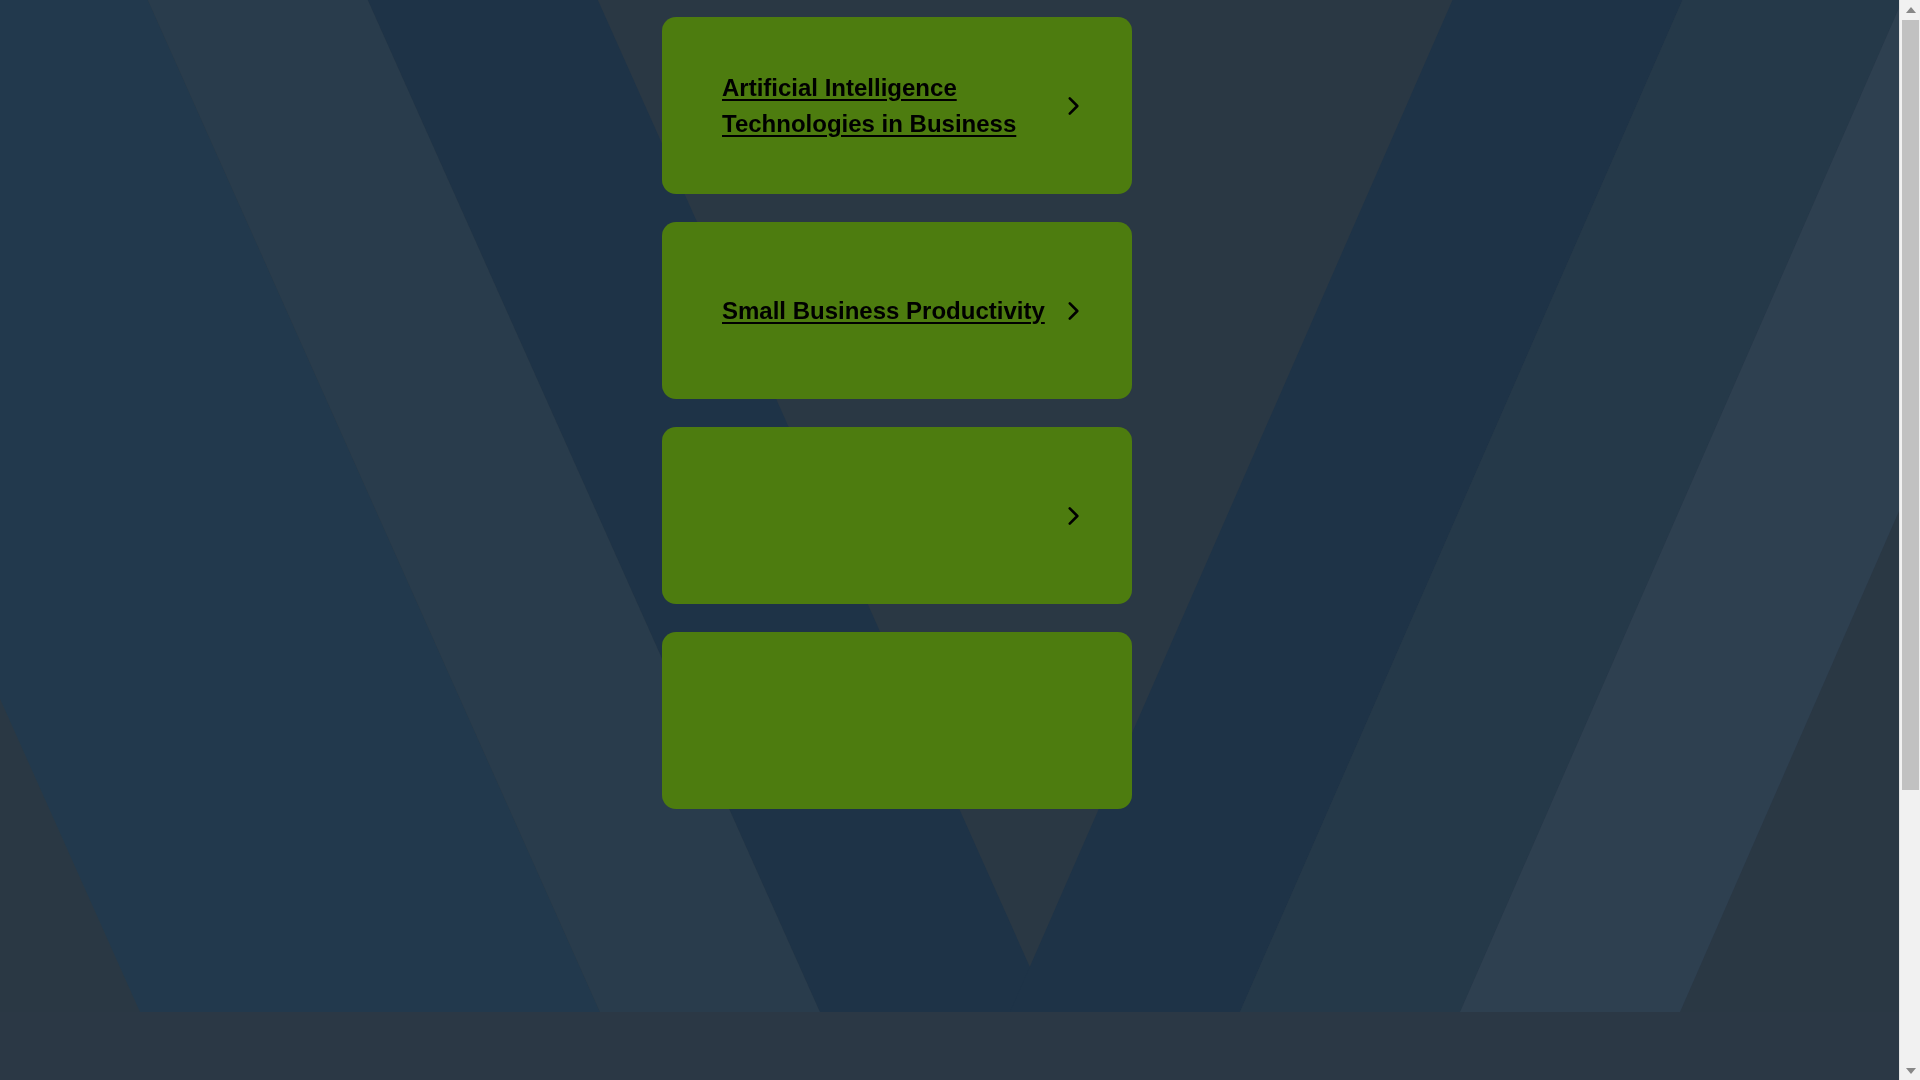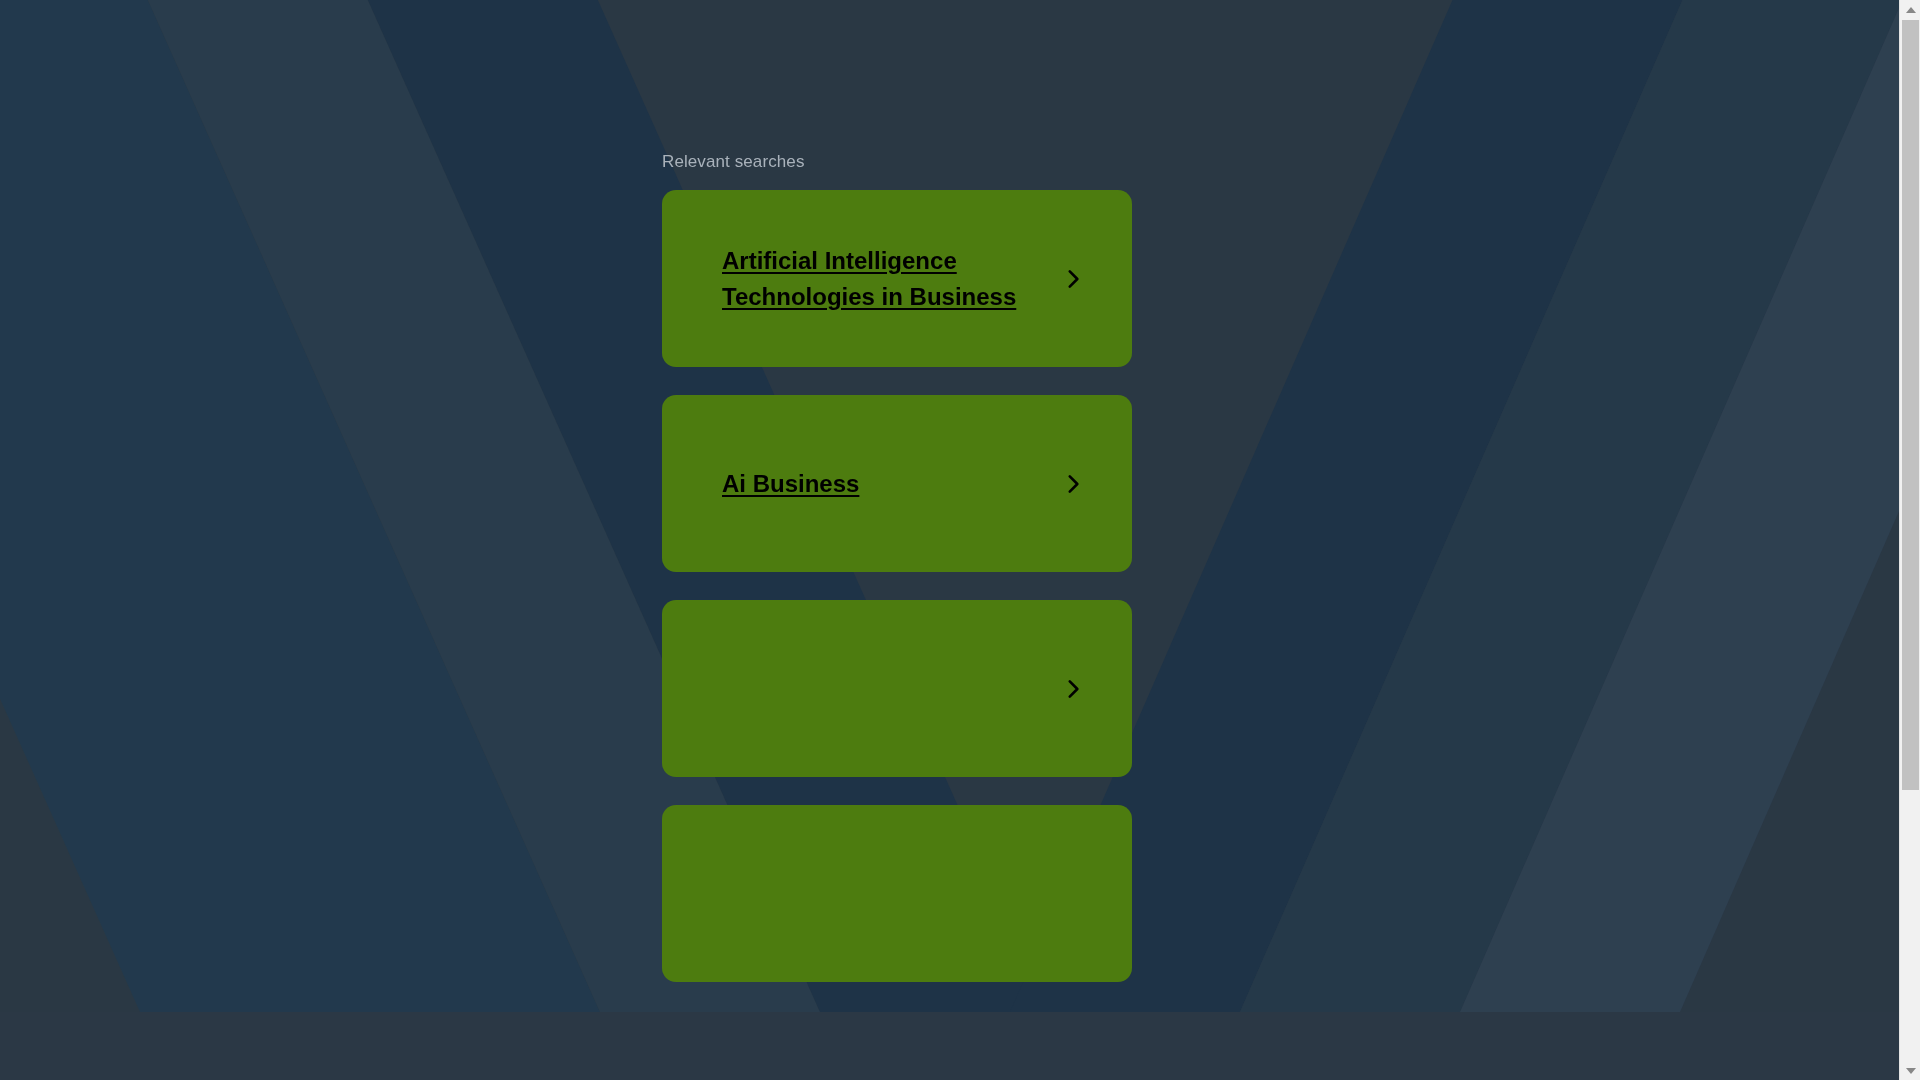--- a/index.html
+++ b/index.html
@@ -137,42 +137,41 @@
       </g>
 
       <rect x="0" y="0" width="1920" height="1012" fill="#2b3845" opacity="0.12"></rect>
     </svg>
   </div>
 
   <div style="position:absolute;left:0;top:1012px;width:1920px;height:68px;background:#2b3845;"></div>
 
   <div id="content">
 
-    <div id="section-label">Relevant searches</div>
 
     <div id="cards">
 
       <div class="card">
         <div class="card-title">Artificial Intelligence Technologies in Business</div>
         <span class="card-chevron">
           <svg width="26" height="26" viewBox="0 0 24 24" fill="none" stroke="#000" stroke-width="2.4" stroke-linecap="round" stroke-linejoin="round">
             <polyline points="9 5 16 12 9 19"></polyline>
           </svg>
         </span>
       </div>
 
-
       <div class="card">
-        <div class="card-title">Ai Business</div>
+        <div class="card-title">Small Business Productivity</div>
         <span class="card-chevron">
           <svg width="26" height="26" viewBox="0 0 24 24" fill="none" stroke="#000" stroke-width="2.4" stroke-linecap="round" stroke-linejoin="round">
             <polyline points="9 5 16 12 9 19"></polyline>
           </svg>
         </span>
       </div>
+
 
       <div class="card">
         <span class="card-chevron">
           <svg width="26" height="26" viewBox="0 0 24 24" fill="none" stroke="#000" stroke-width="2.4" stroke-linecap="round" stroke-linejoin="round">
             <polyline points="9 5 16 12 9 19"></polyline>
           </svg>
         </span>
       </div>
 
       <div class="card">

